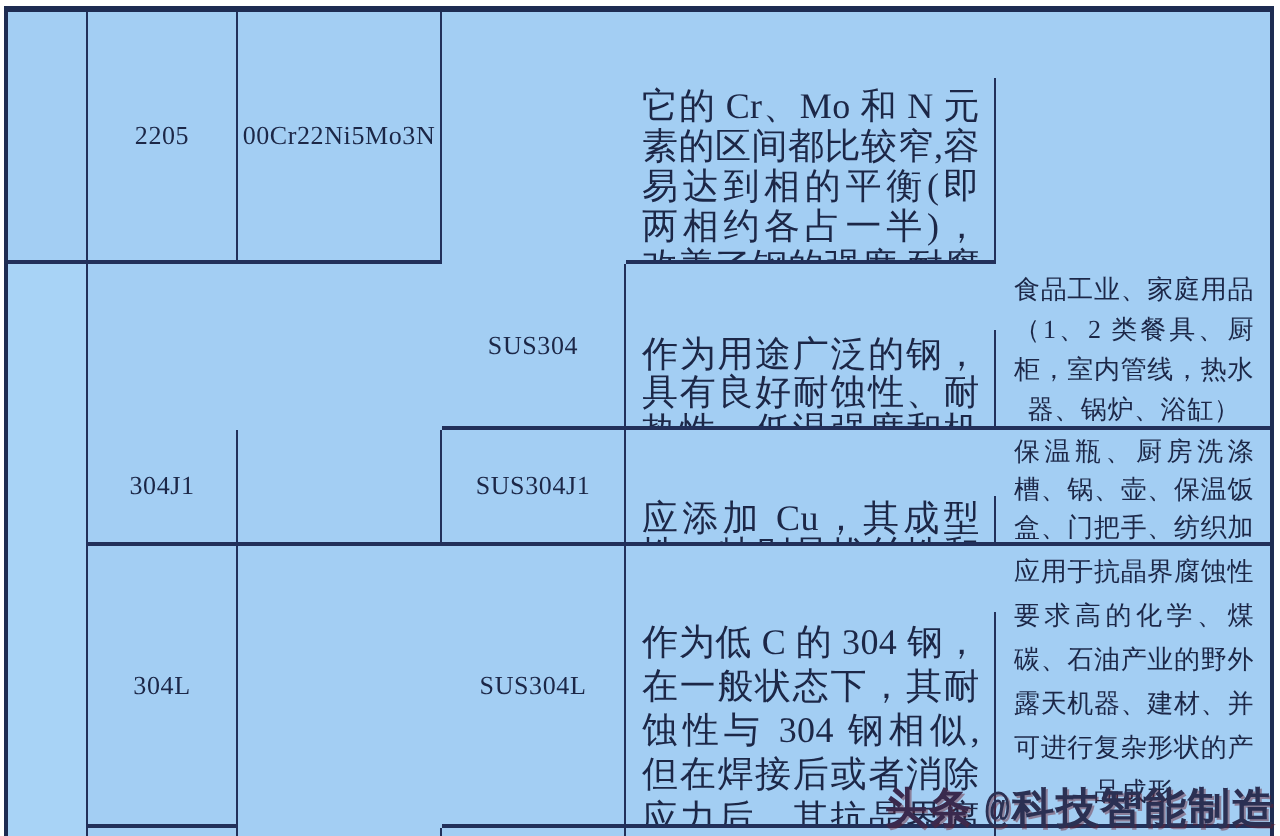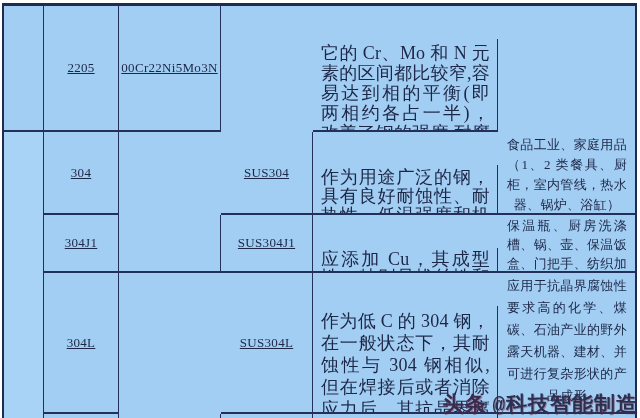--- a/index.html
+++ b/index.html
@@ -21,21 +21,21 @@
   }
   .cell {
     background:#a3cef3;
     border-right:1px solid #22305a;
     border-bottom:2px solid #22305a;
     overflow:hidden;
   }
   .cell.lastcol { border-right:none; }
   .cell.sliver { border-bottom:none; }
   .center { display:flex; align-items:center; justify-content:center; text-align:center; }
-  .label { font-size:13px; letter-spacing:.3px;text-decoration:underline; }
+  .label { font-size:13px; letter-spacing:.3px; }
   .gbcell { flex-direction:column; line-height:20px; }
   .desc {
     font-size:18px; text-align:justify; text-align-last:center;
     padding:3px 7px 0 8px; letter-spacing:.2px;margin-top:33px;
   }
   .desc.r1 { line-height:20px; padding-top:4px; }
   .desc.r2 { line-height:19px; padding-top:3px; }
   .desc.r3 { line-height:18px; padding-top:2px; }
   .desc.r4 { line-height:22px; padding-top:4px; }
   .app {
@@ -63,21 +63,20 @@
 <div class="page">
   <div class="steel-table">
 
     <div class="cell c1-top"></div>
     <div class="cell c1-merged"></div>
 
     <div class="cell center label" style="grid-column:2;grid-row:1">2205</div>
     <div class="cell center label" style="grid-column:3;grid-row:1">00Cr22Ni5Mo3N</div>
     <div class="cell desc r1" style="grid-column:5;grid-row:1">它的 Cr、Mo 和 N 元素的区间都比较窄,容易达到相的平衡(即两相约各占一半)，改善了钢的强度,耐腐蚀性和焊接性能,多用于性能要求较高和需要焊接的材料,如油气管线等.</div>
 
-    <div class="cell center label" style="grid-column:2;grid-row:2">304</div>
     <div class="cell center label" style="grid-column:4;grid-row:2">SUS304</div>
     <div class="cell desc r2" style="grid-column:5;grid-row:2">作为用途广泛的钢，具有良好耐蚀性、耐热性，低温强度和机械特性。冲压、弯曲等热加工性好，无热处理硬化现象（无磁性，使用温度-196℃~800℃）</div>
     <div class="cell app r2 lastcol" style="grid-column:6;grid-row:2">食品工业、家庭用品（1、2 类餐具、厨柜，室内管线，热水器、锅炉、浴缸）</div>
 
     <div class="cell center label" style="grid-column:2;grid-row:3">304J1</div>
     <div class="cell center label" style="grid-column:3;grid-row:3"></div>
     <div class="cell center label" style="grid-column:4;grid-row:3">SUS304J1</div>
     <div class="cell desc r3" style="grid-column:5;grid-row:3">应添加 Cu，其成型性，特别是拔丝性和抗时效裂纹性好,并可进行复杂形状的产品成形。其耐蚀性与 304 钢相同</div>
     <div class="cell app r3 lastcol" style="grid-column:6;grid-row:3">保温瓶、厨房洗涤槽、锅、壶、保温饭盒、门把手、纺织加工机器。</div>
 

